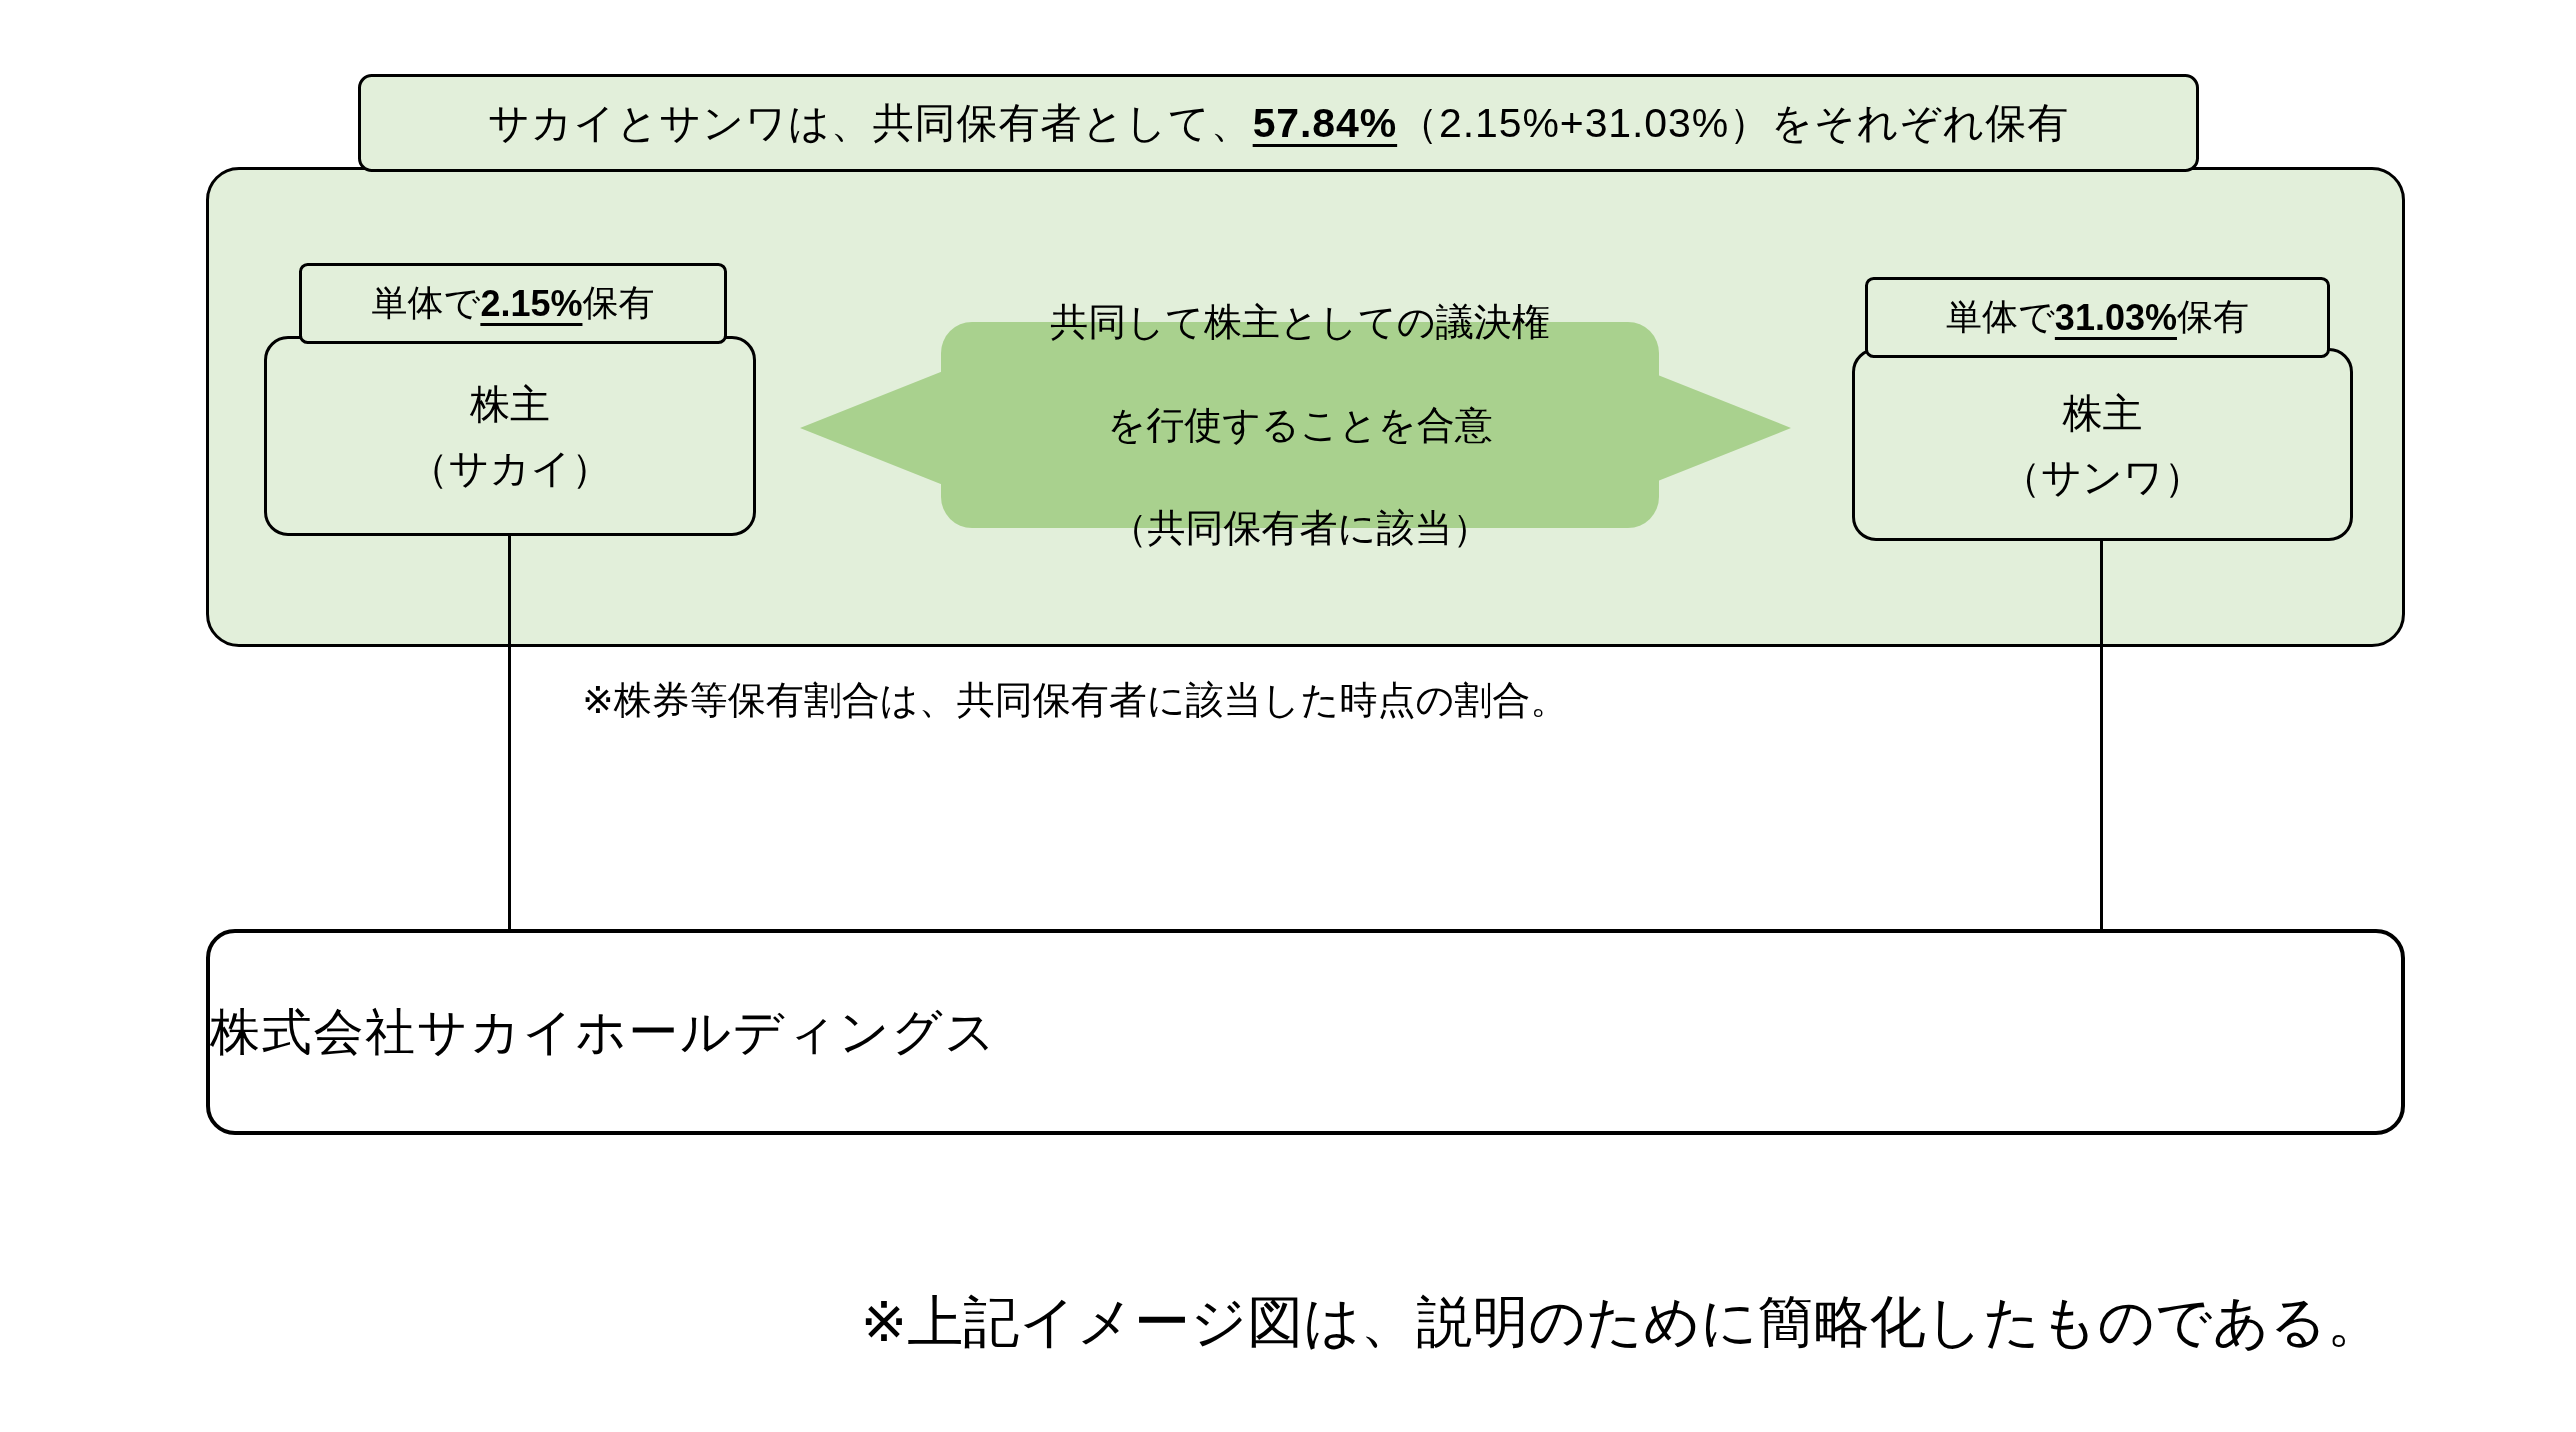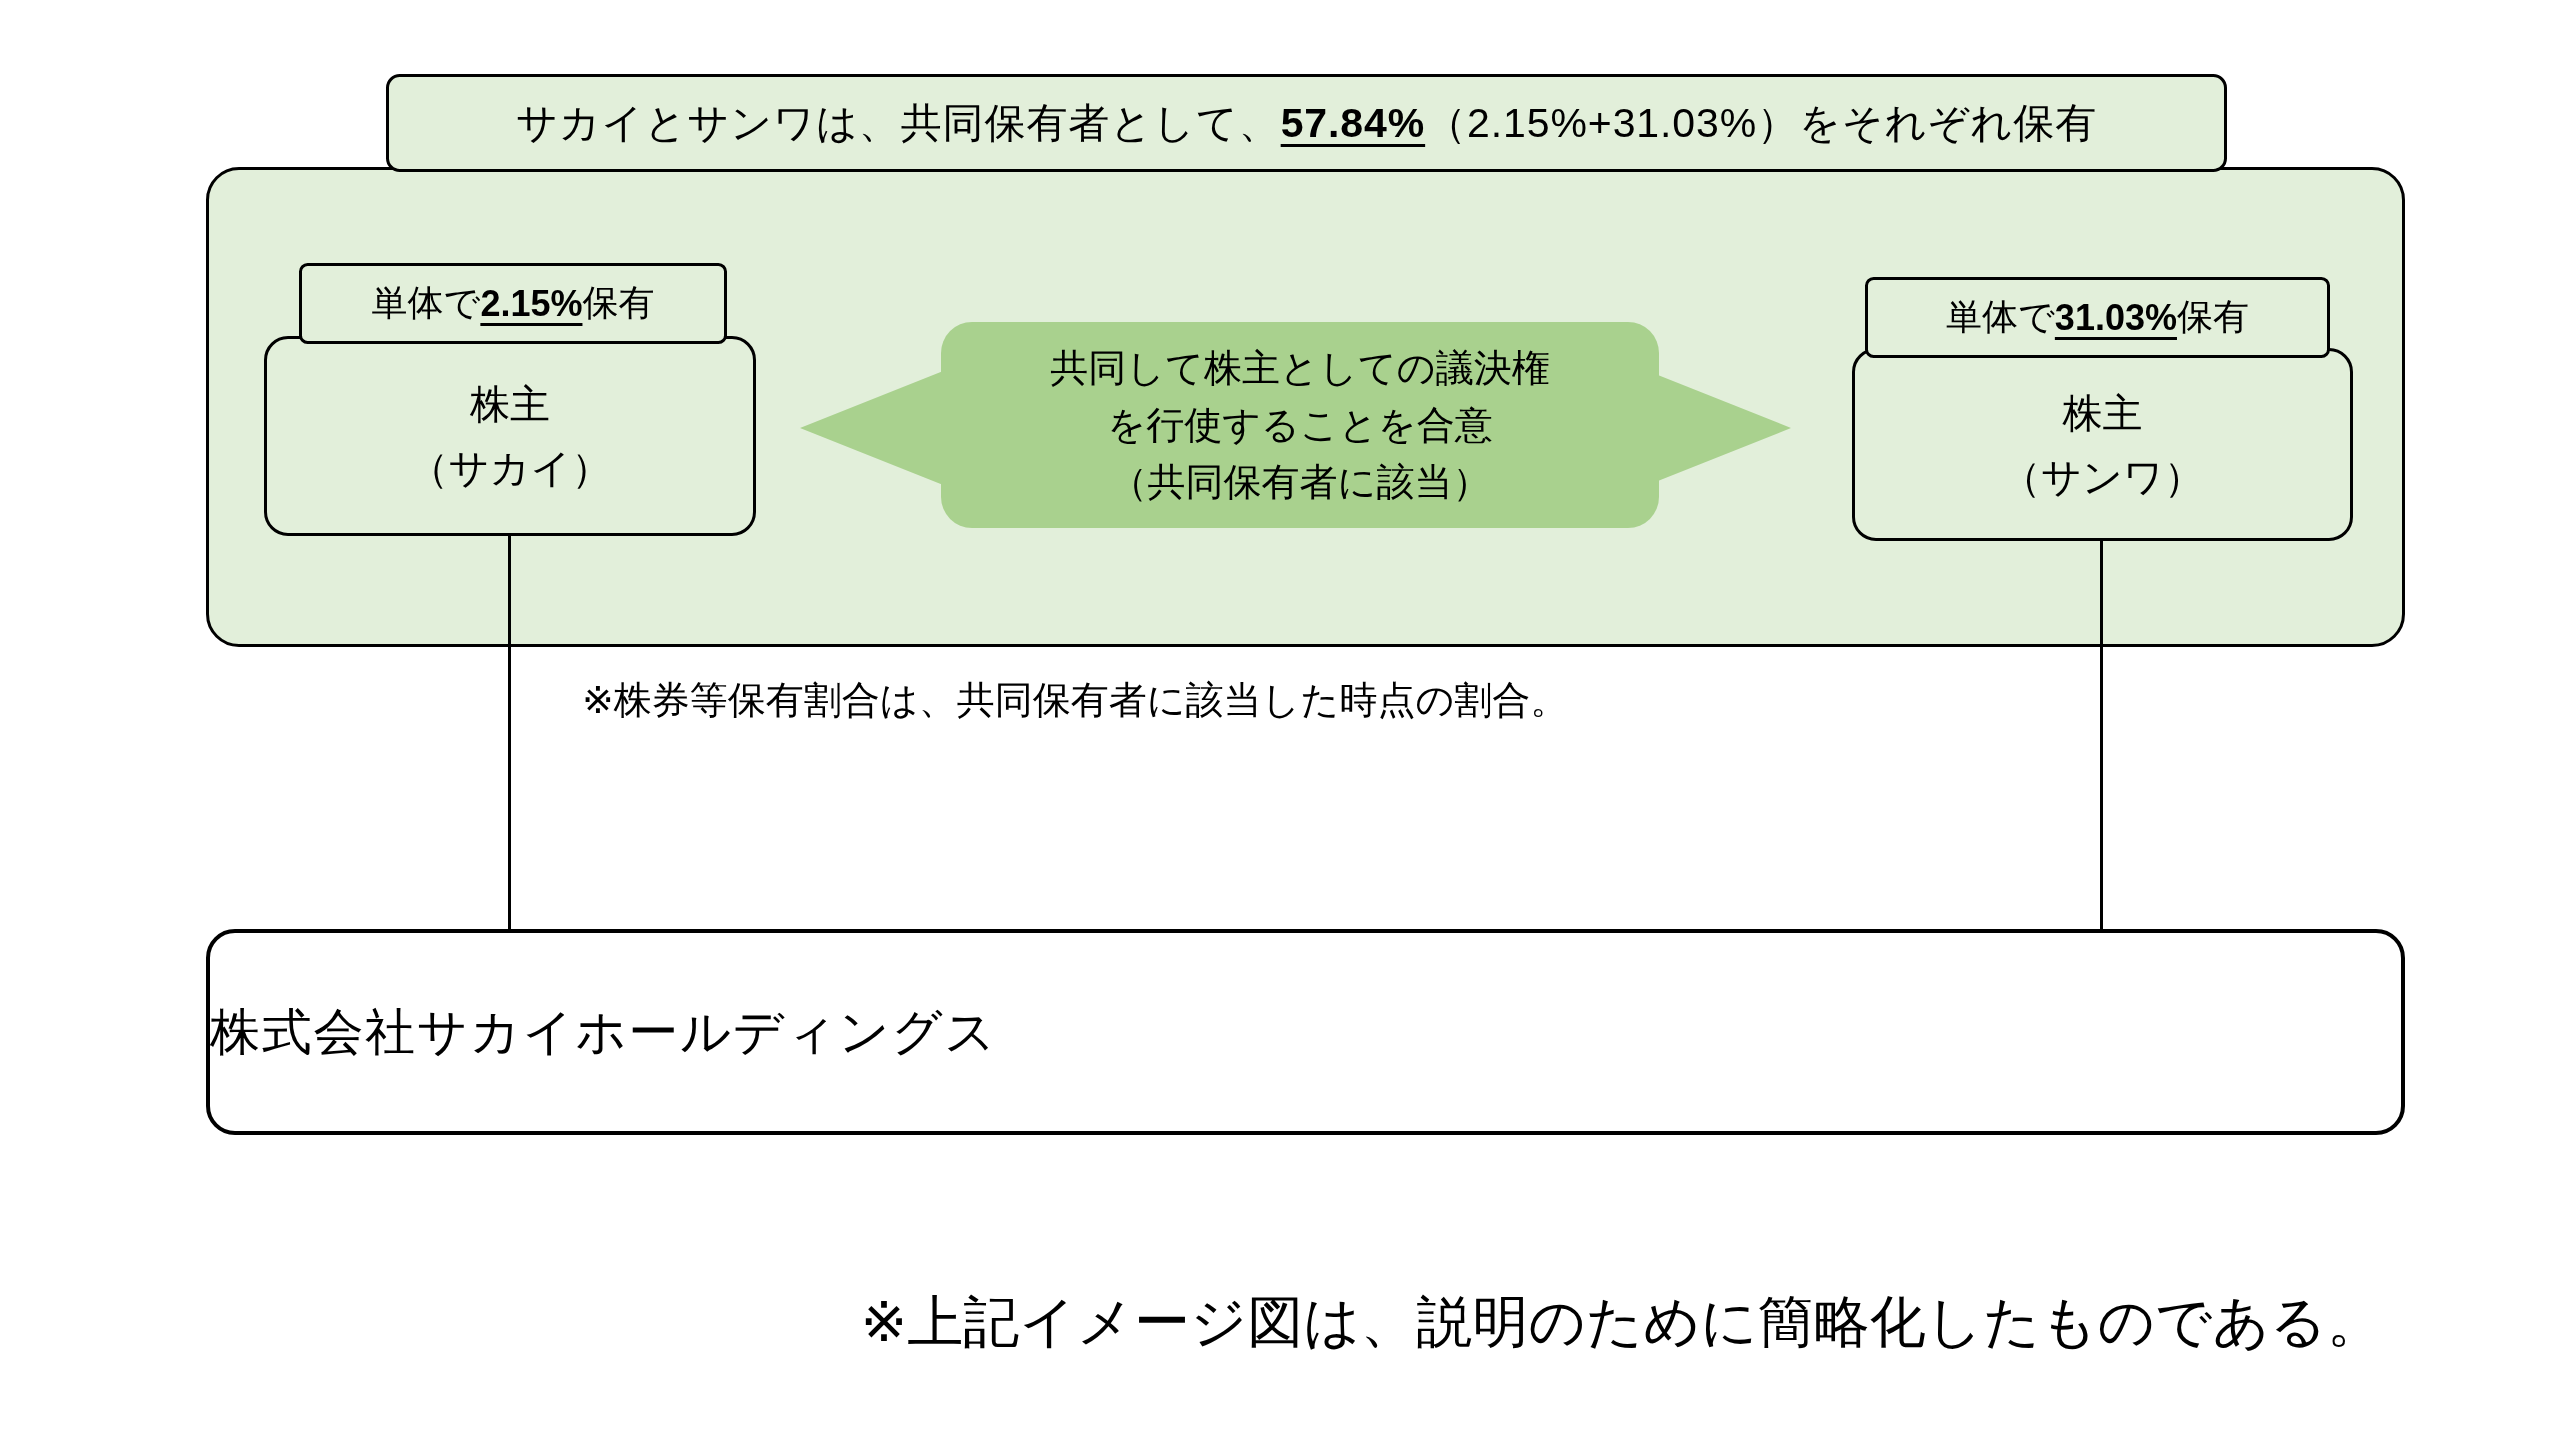--- a/index.html
+++ b/index.html
@@ -23,21 +23,21 @@
   }
   .abs{position:absolute;}
   
   .banner{
     left:358px; top:74px; width:1841px; height:98px;
     background:var(--pale-green);
     border:3.4px solid var(--line);
     border-radius:13.8px;
     display:flex; align-items:center; justify-content:center;
     font-size:41px; letter-spacing:0.9px;
-    z-index:5; white-space:nowrap;margin-left:28px;
+    z-index:5; white-space:nowrap;
   }
   .emph{
     font-weight:700;
     text-decoration:underline;
     text-underline-offset:6.9px;
     text-decoration-thickness:3.4px;
   }
   
   .group-box{
     left:206px; top:167px; width:2199px; height:480px;
@@ -75,20 +75,21 @@
   }
   .arrow-svg polygon{ fill:var(--green); }
   
   .agreement-box{
     left:941px; top:322px; width:718px; height:206px;
     background:var(--green);
     border-radius:31px;
     display:flex; flex-direction:column; align-items:center; justify-content:center;
     font-size:38px; line-height:1.5; text-align:center;
     z-index:3;
+    gap:46px;
   }
   
   .vline{
     width:3.4px; background:var(--line); z-index:1;
   }
   .vline-left{ left:508px; top:532px; height:401px; }
   .vline-right{ left:2100px; top:537px; height:396px; }
   
   .company-box{
     left:206px; top:929px; width:2199px; height:206px;

